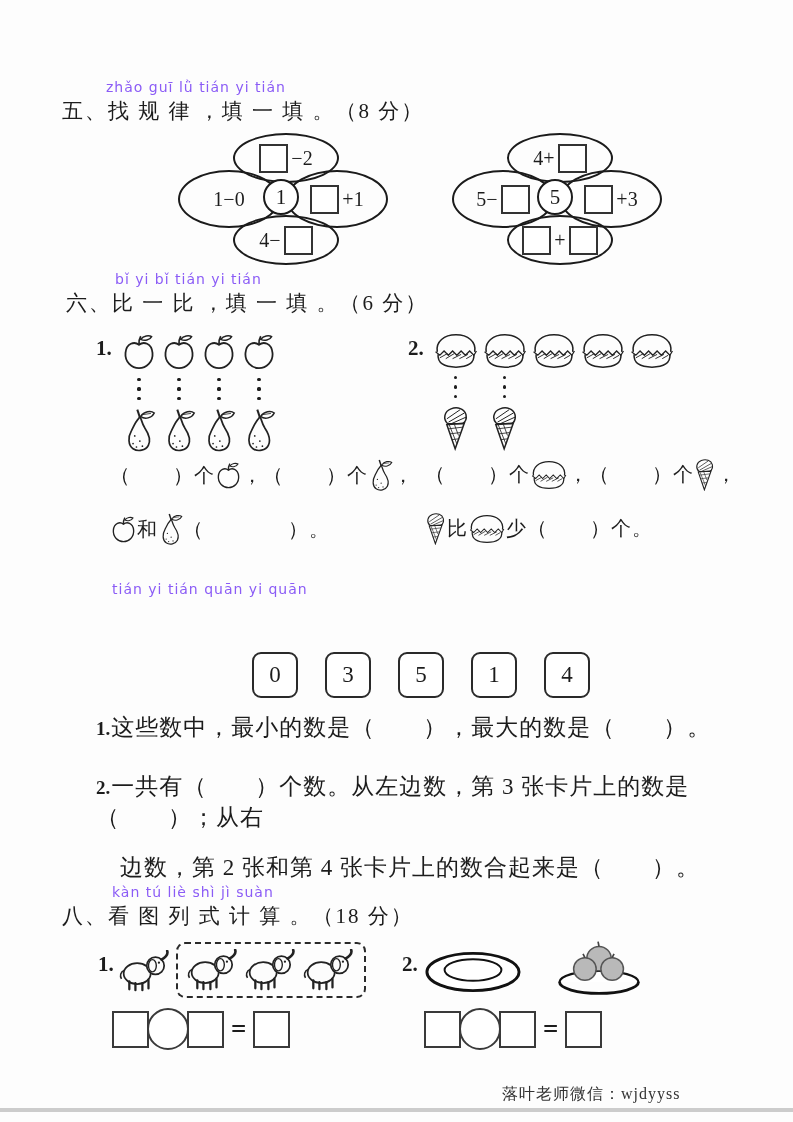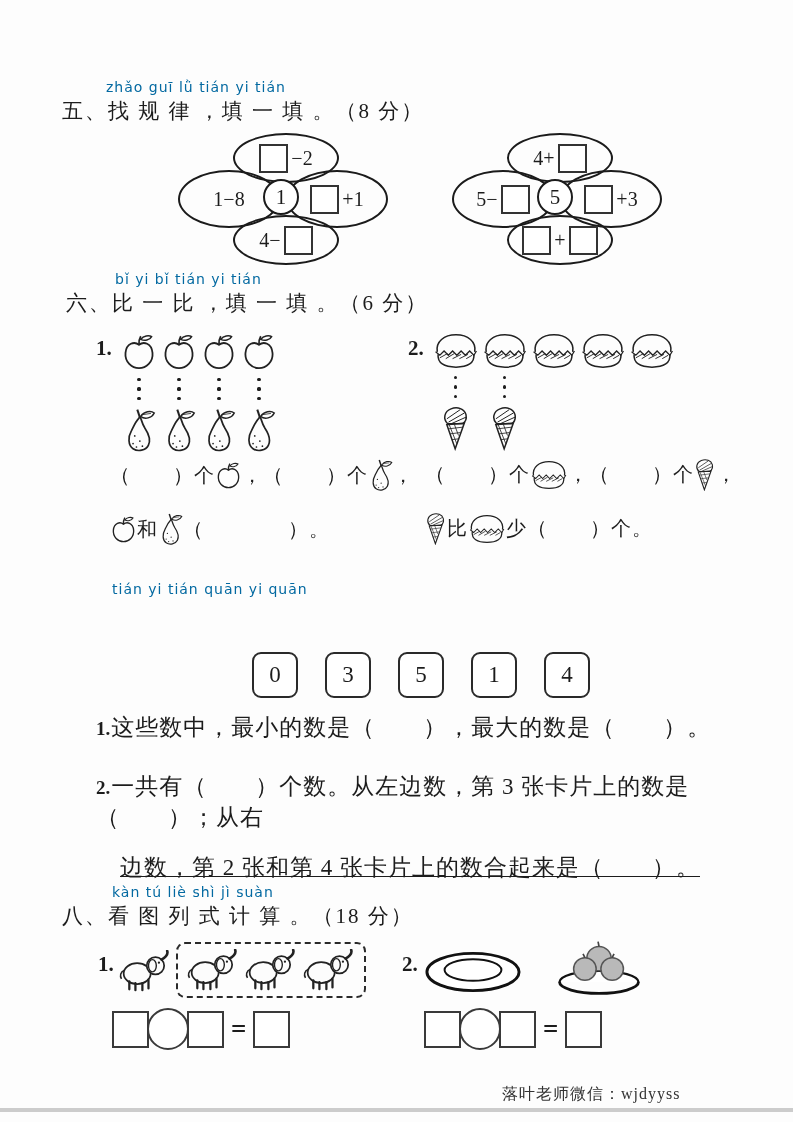--- a/index.html
+++ b/index.html
@@ -1,19 +1,19 @@
 <!DOCTYPE html>
 <html><head>
 <meta charset="utf-8">
 <style>
   html,body{margin:0;padding:0;}
   body{width:793px;height:1122px;position:relative;background:#fdfdfd;
        font-family:"Liberation Serif","DejaVu Serif",serif;color:#1c1c1c;overflow:hidden;}
   .abs{position:absolute;}
-  .pinyin{font-family:"DejaVu Sans","Liberation Sans",sans-serif;font-size:14px;color:#0369a1;letter-spacing:1px;}
+  .pinyin{font-family:"DejaVu Sans","Liberation Sans",sans-serif;font-size:14px;color:#8b5cf6;letter-spacing:1px;}
   .sec-title{font-size:21px;letter-spacing:2px;font-weight:500;}
   .qnum{font-weight:bold;font-size:19px;margin-right:1px;}
   .qtext{font-size:23px;letter-spacing:1px;}
   
   .flower{position:absolute;width:206px;height:128px;}
   .petal{position:absolute;border:2px solid #1b1b1b;border-radius:50%;
          display:flex;align-items:center;justify-content:center;gap:3px;
          font-size:20px;background:transparent;}
   .p-top{left:55px;top:0;width:102px;height:46px;}
   .p-left{left:0;top:37px;width:98px;height:54px;}
@@ -119,21 +119,21 @@
 <div class="abs" style="left:0;top:0;width:793px;height:1122px;">
 
   <div class="abs pinyin" style="left:106px;top:79px;">zhǎo guī lǜ    tián yi tián</div>
   <div class="abs sec-title" style="left:62px;top:97px;">五、找 规 律 ，填 一 填 。（8 分）</div>
   <div class="flower" id="flower-0" style="left:178px;top:133px;">
       <div class="petal p-top">
         <div class="pbox"></div>
         <span>−2</span>
       </div>
       <div class="petal p-left">
-        <span>1−8</span>
+        <span>1−0</span>
       </div>
       <div class="petal p-right">
         <div class="pbox"></div>
         <span>+1</span>
       </div>
       <div class="petal p-bottom">
         <span>4−</span>
         <div class="pbox"></div>
       </div>
       <div class="fcenter">1</div>
@@ -356,21 +356,21 @@
       <div class="card">
         <span>1</span>
       </div>
       <div class="card">
         <span>4</span>
       </div>
     </div>
   <div class="abs" id="questions" style="left:96px;top:712px;width:620px;">
       <div class="" style="margin-bottom: 19px;"><span class="qnum">1.</span><span class="qtext">这些数中，最小的数是（　　），最大的数是（　　）。</span></div>
       <div class="" style="margin-bottom: 19px; margin-top: 28px;"><span class="qnum">2.</span><span class="qtext">一共有（　　）个数。从左边数，第 3 张卡片上的数是（　　）；从右</span></div>
-      <div class="" style="margin-bottom: 21px; padding-left: 24px; text-decoration: underline;"><span class="qtext">边数，第 2 张和第 4 张卡片上的数合起来是（　　）。</span></div>
+      <div class="" style="margin-bottom: 21px; padding-left: 24px;"><span class="qtext">边数，第 2 张和第 4 张卡片上的数合起来是（　　）。</span></div>
     </div>
 
   <div class="abs pinyin" style="left:112px;top:884px;">kàn tú liè shì jì suàn</div>
   <div class="abs sec-title" style="left:62px;top:902px;">八、看 图 列 式 计 算 。（18 分）</div>
 
   <div class="abs itemnum" style="left:98px;top:952px;">1.</div>
   <div class="eleph-row" id="eleph-out" style="left:118px;top:950px;">
       <svg class="icn i-eleph">
         <use href="#sym-elephant"></use>
       </svg>

